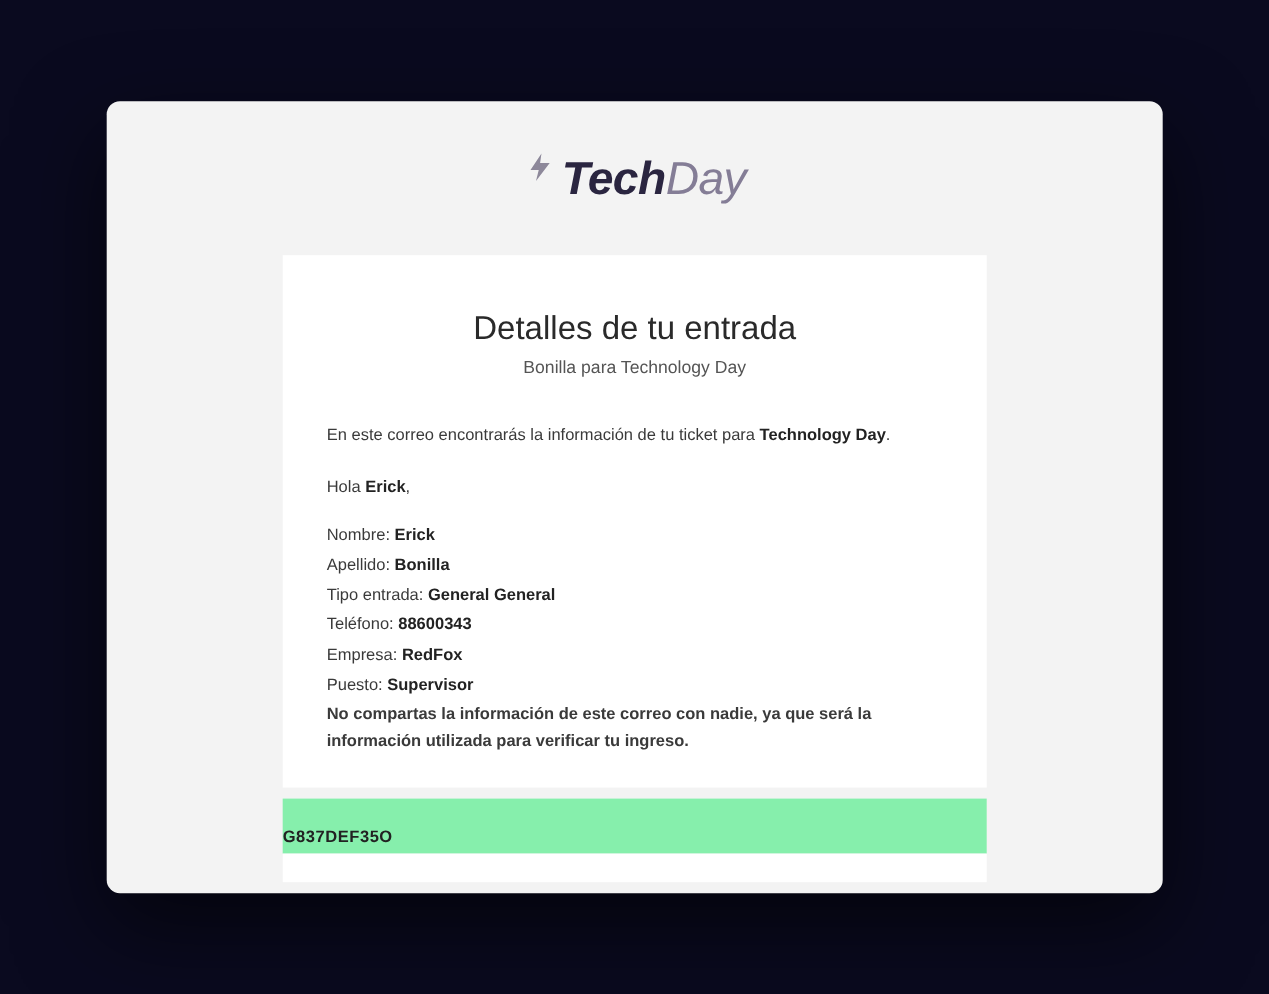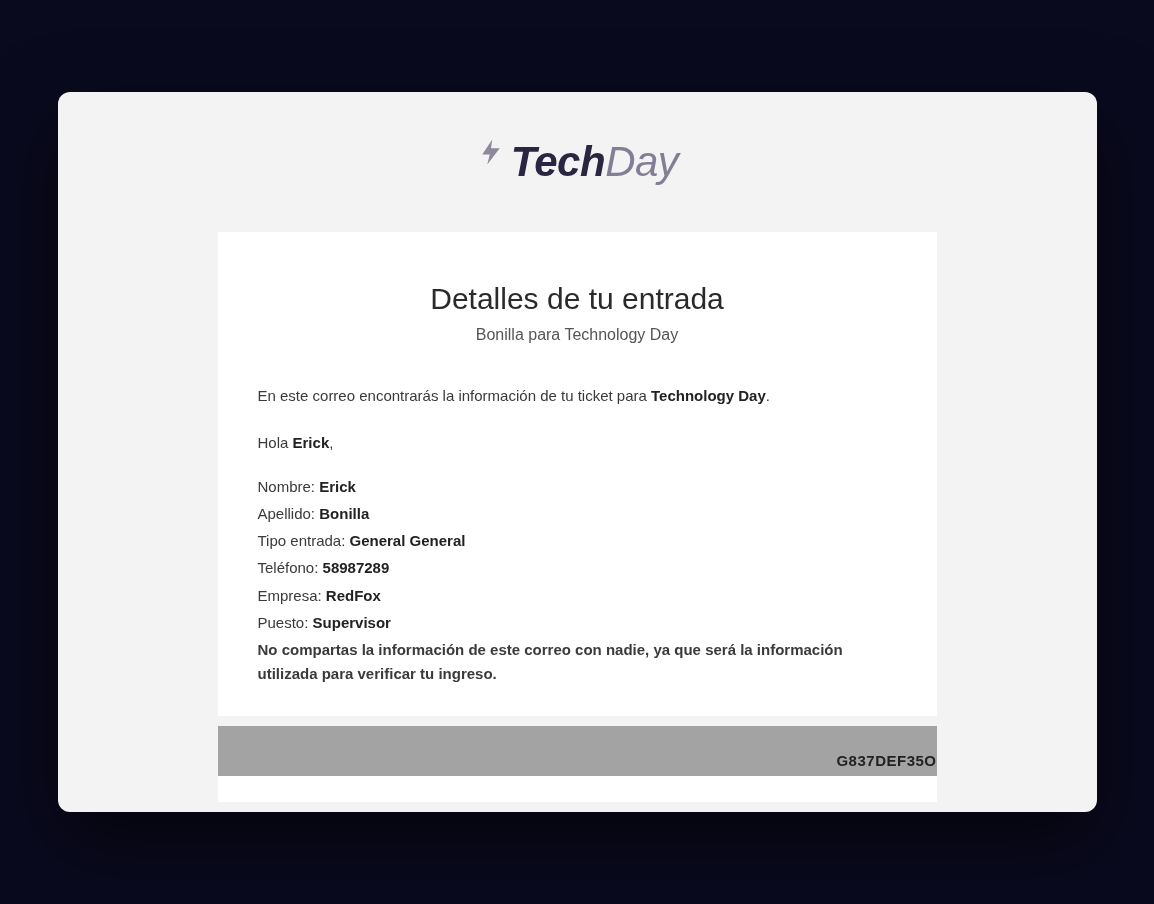--- a/index.html
+++ b/index.html
@@ -7,21 +7,21 @@
       font-family: 'Segoe UI', Tahoma, Geneva, Verdana, sans-serif;
       background: #0a0a1f;
       width: 1154px;
       height: 904px;
       overflow: hidden;
       display: flex;
       align-items: center;
       justify-content: center;
     }
     .frame {
-      width: 1039px;
+      width: 960px;
       height: 720px;
       background: #f3f3f3;
       border-radius: 12px;
       box-shadow: 0 30px 80px rgba(0,0,0,0.6);
       overflow: hidden;
       position: relative;
     }
     .header {
       height: 140px;
       display: flex;
@@ -71,23 +71,23 @@
       color: #3a3a3a;
       line-height: 1.55;
     }
     .greeting { margin-bottom: 20px; }
     .intro { margin-bottom: 24px; }
     .fields { }
     .field-line { margin-bottom: 4px; }
     .note { line-height: 1.6; font-weight: bold; }
     strong { font-weight: 700; color: #222; }
     .code-section {
-      background: #a3a3a3;
+      background: #86efac;
       margin: 10px 160px 0;
-      text-align: right;
+      text-align: left;
       padding: 26px 0 6px;
     }
     .code {
       font-size: 15px;
       font-weight: 700;
       color: #222;
       letter-spacing: 0.5px;
     }
     .qr-section {
       background: #ffffff;
@@ -130,21 +130,21 @@
       <div class="field-line">
         <span>Nombre: </span><strong>Erick</strong>
       </div>
       <div class="field-line">
         <span>Apellido: </span><strong>Bonilla</strong>
       </div>
       <div class="field-line">
         <span>Tipo entrada: </span><strong>General General</strong>
       </div>
       <div class="field-line">
-        <span>Teléfono: </span><strong>58987289</strong>
+        <span>Teléfono: </span><strong>88600343</strong>
       </div>
       <div class="field-line">
         <span>Empresa: </span><strong>RedFox</strong>
       </div>
       <div class="field-line">
         <span>Puesto: </span><strong>Supervisor</strong>
       </div>
     </div>
 
     <p class="body-text note">No compartas la información de este correo con nadie, ya que será la información utilizada para verificar tu ingreso.</p>

